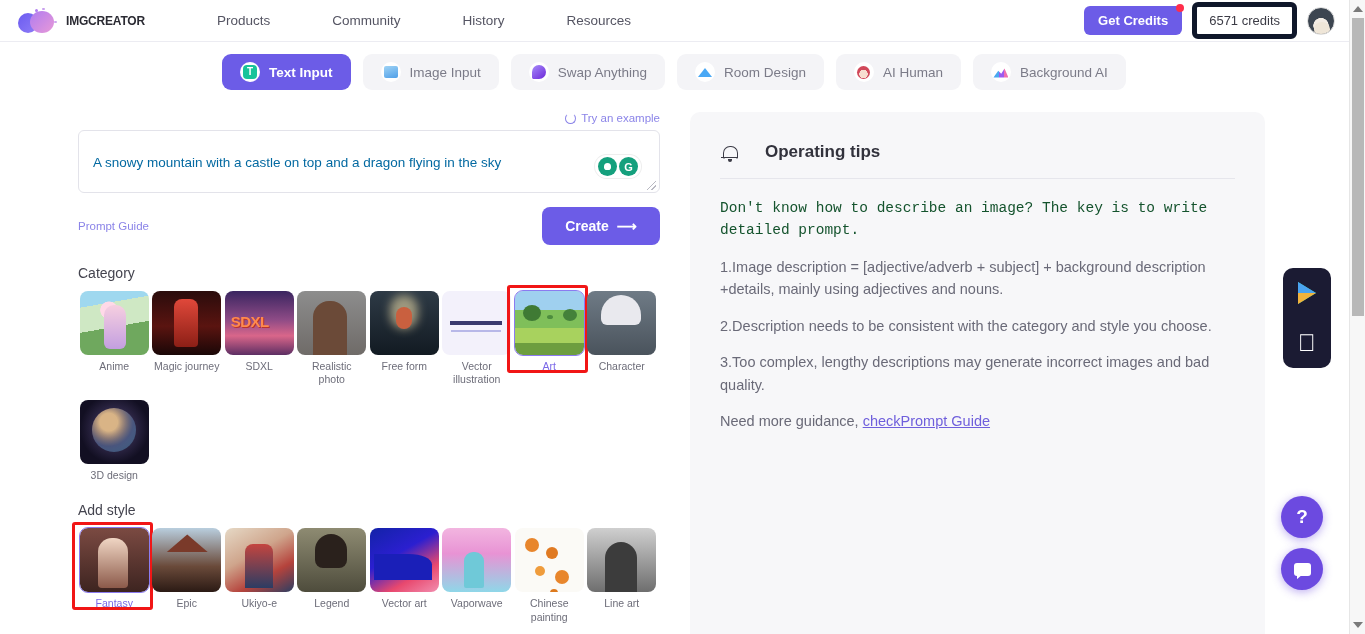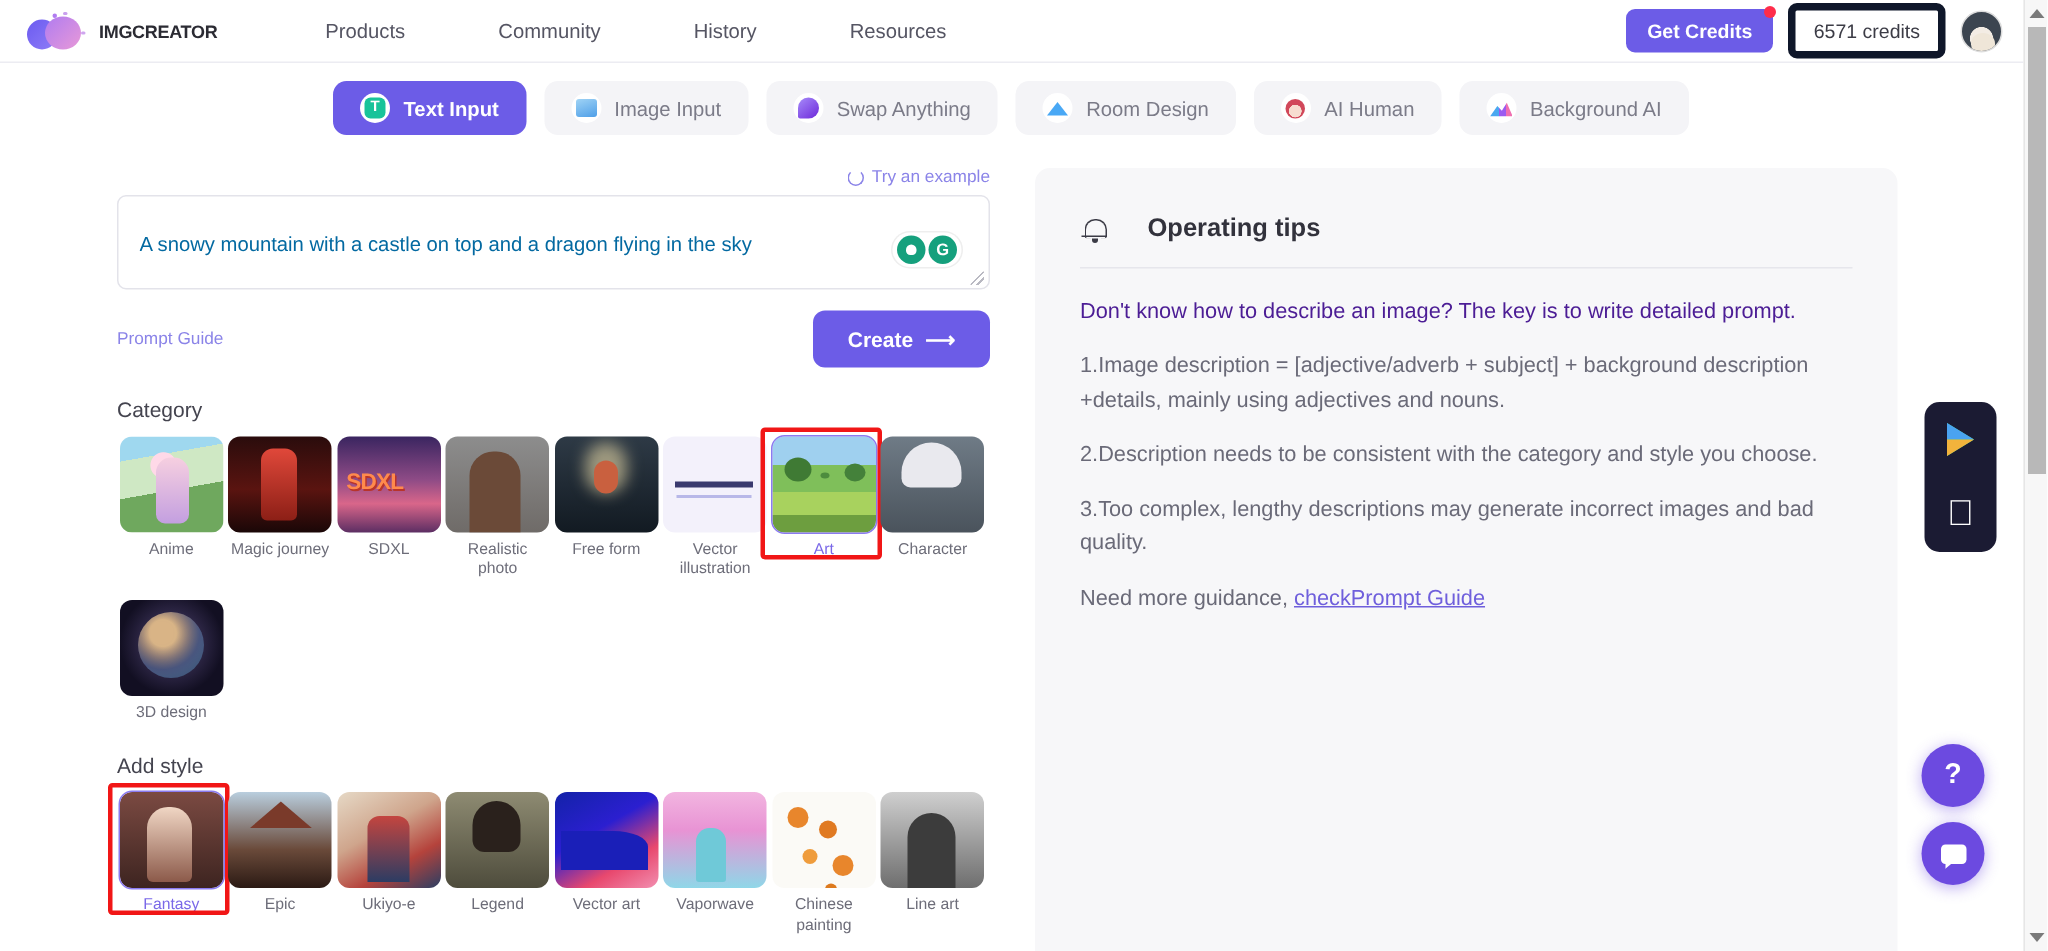--- a/index.html
+++ b/index.html
@@ -232,21 +232,21 @@
   .bell{width:19px;height:19px;position:relative;flex:none;}
   .bell:before{content:"";position:absolute;left:3px;top:3px;width:13px;height:12px;
     border:1.8px solid #3b3b46;border-radius:7px 7px 2px 2px;border-bottom:none;}
   .bell:after{content:"";position:absolute;left:1px;top:14px;width:17px;height:1.8px;
     background:#3b3b46;box-shadow:0 3px 0 -5.5px #3b3b46;}
   .bell i{position:absolute;left:7.5px;top:16px;width:4px;height:3px;
     border-radius:0 0 3px 3px;background:#3b3b46;font-style:normal;}
   .tips-title{font-size:17px;font-weight:bold;color:#32323c;}
   .divider{height:1px;background:#e6e6ec;margin:16px 0 18px 0;}
   .tip{font-size:14.5px;line-height:1.55;color:#6a6a78;margin-bottom:14px;}
-  .tip.lead{color:#4c1d95;}
+  .tip.lead{color:#14532d;font-family:Liberation Mono, monospace;}
   .tip a{color:#6f5fdc;text-decoration:underline;}
 
   
   .appbox{
     position:absolute; left:1283px; top:268px; width:48px;height:100px;
     background:#1b1b33; border-radius:10px;
     display:flex;flex-direction:column;align-items:center;justify-content:space-around;
     cursor:pointer;
   }
   .gplay{width:0;height:0;border-left:18px solid #3bcf8e;

